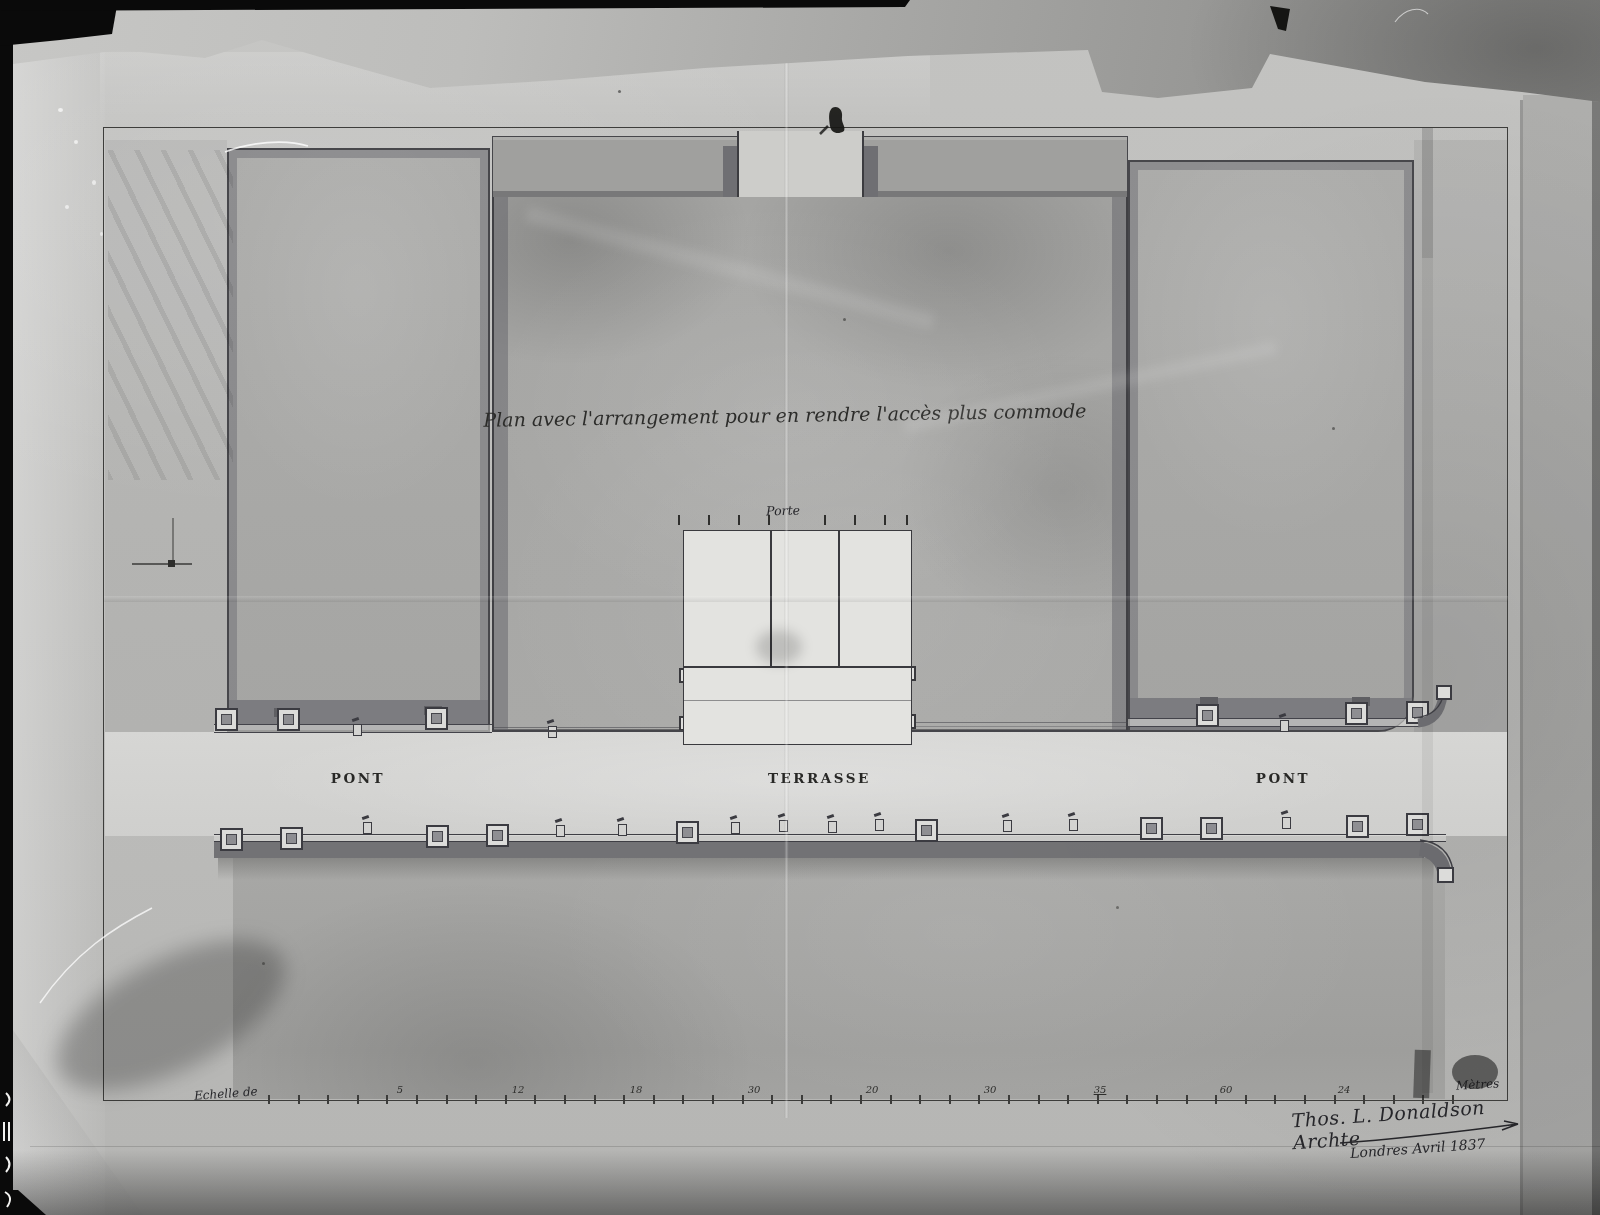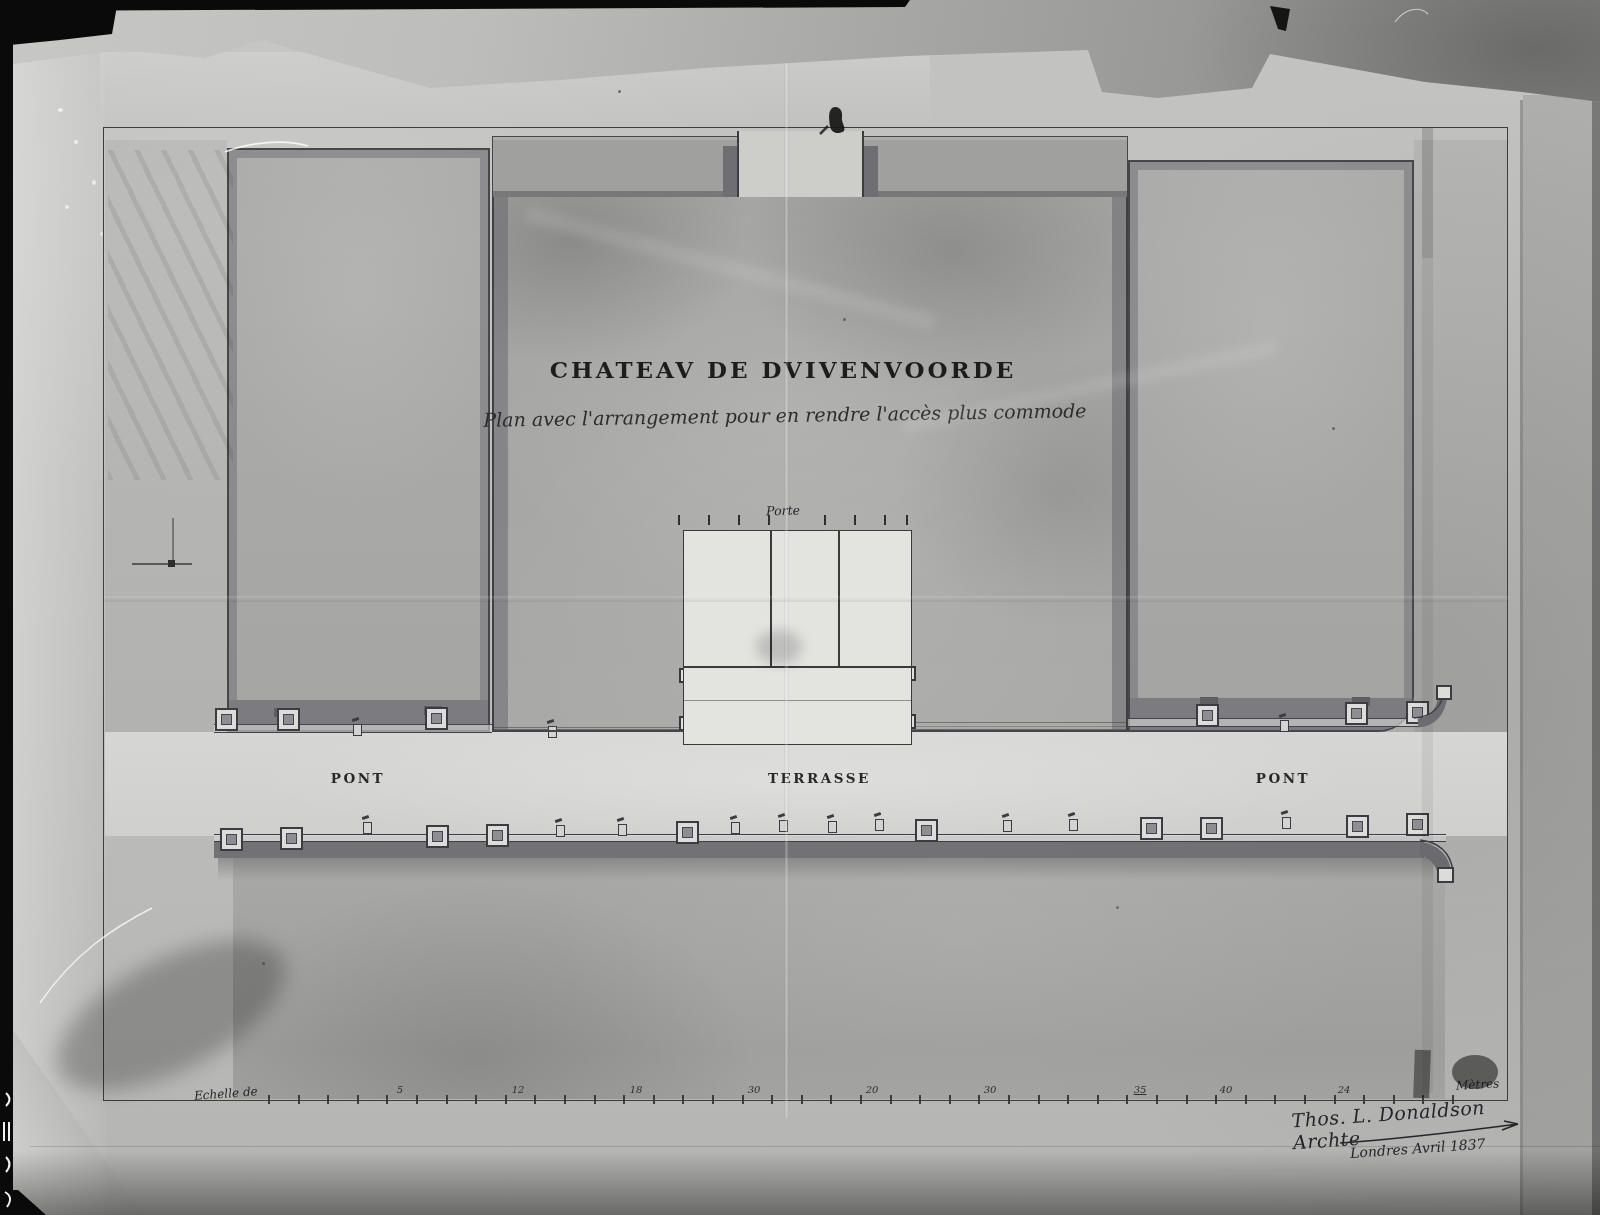--- a/index.html
+++ b/index.html
@@ -207,34 +207,33 @@
         <div class="stick" style="left: 1363px; top: 1095px;"></div>
         <div class="stick" style="left: 1393px; top: 1095px;"></div>
         <div class="stick" style="left: 1422px; top: 1095px;"></div>
         <div class="stick" style="left: 1452px; top: 1095px;"></div>
         <div class="snum" style="left: 388px; top: 1084px;">5</div>
         <div class="snum" style="left: 506px; top: 1084px;">12</div>
         <div class="snum" style="left: 624px; top: 1084px;">18</div>
         <div class="snum" style="left: 742px; top: 1084px;">30</div>
         <div class="snum" style="left: 860px; top: 1084px;">20</div>
         <div class="snum" style="left: 978px; top: 1084px;">30</div>
-        <div class="snum" style="left: 1128px; top: 1084px; text-decoration: underline;">35</div>
-        <div class="snum" style="left: 1214px; top: 1084px;">40</div>
+        <div class="snum" style="left: 1088px; top: 1084px; text-decoration: underline;">35</div>
+        <div class="snum" style="left: 1214px; top: 1084px;">60</div>
         <div class="snum" style="left: 1332px; top: 1084px;">24</div>
       </div>
 
     <div class="wash" style="left:683px;top:530px;width:229px;height:215px;background:#e3e3e0;border:1.5px solid #3a3a3e;"></div>
     <div class="wash" style="left:770px;top:530px;width:2px;height:138px;background:#3a3a3e;"></div>
     <div class="wash" style="left:838px;top:530px;width:2px;height:138px;background:#3a3a3e;"></div>
     <div class="wash" style="left:683px;top:666px;width:229px;height:2px;background:#3a3a3e;"></div>
     <div class="wash" style="left:683px;top:700px;width:229px;height:1px;background:rgba(58,58,62,.5);"></div>
     <div class="wash" style="left:492px;top:730px;width:191px;height:2px;background:#45454a;"></div>
     <div class="wash" style="left:912px;top:730px;width:216px;height:2px;background:#45454a;"></div>
 
-    <div class="abs" id="title" style="left:483px;top:356px;width:600px;height:34px;">CHATEAV DE DVIVENVOORDE</div>
     <div class="abs" id="subtitle" style="left:440px;top:404px;width:690px;height:30px;">Plan avec l'arrangement pour en rendre l'accès plus commode</div>
     <div class="abs hand" style="left:748px;top:503px;width:70px;font-size:12.5px;transform:rotate(-2deg);text-align:center;">Porte</div>
     <div class="abs caps" style="left:318px;top:770px;width:80px;">PONT</div>
     <div class="abs caps" style="left:768px;top:770px;width:92px;">TERRASSE</div>
     <div class="abs caps" style="left:1243px;top:770px;width:80px;">PONT</div>
 
     <div class="abs hand" style="left:194px;top:1086px;width:80px;font-size:12px;transform:rotate(-4deg);">Echelle de</div>
     <div class="abs hand" style="left:1456px;top:1077px;width:64px;font-size:12px;transform:rotate(-3deg);">Mètres</div>
 
     <div class="abs hand" style="left:1292px;top:1101px;width:240px;font-size:19px;transform:rotate(-4deg);letter-spacing:.5px;">Thos. L. Donaldson Archte</div>

